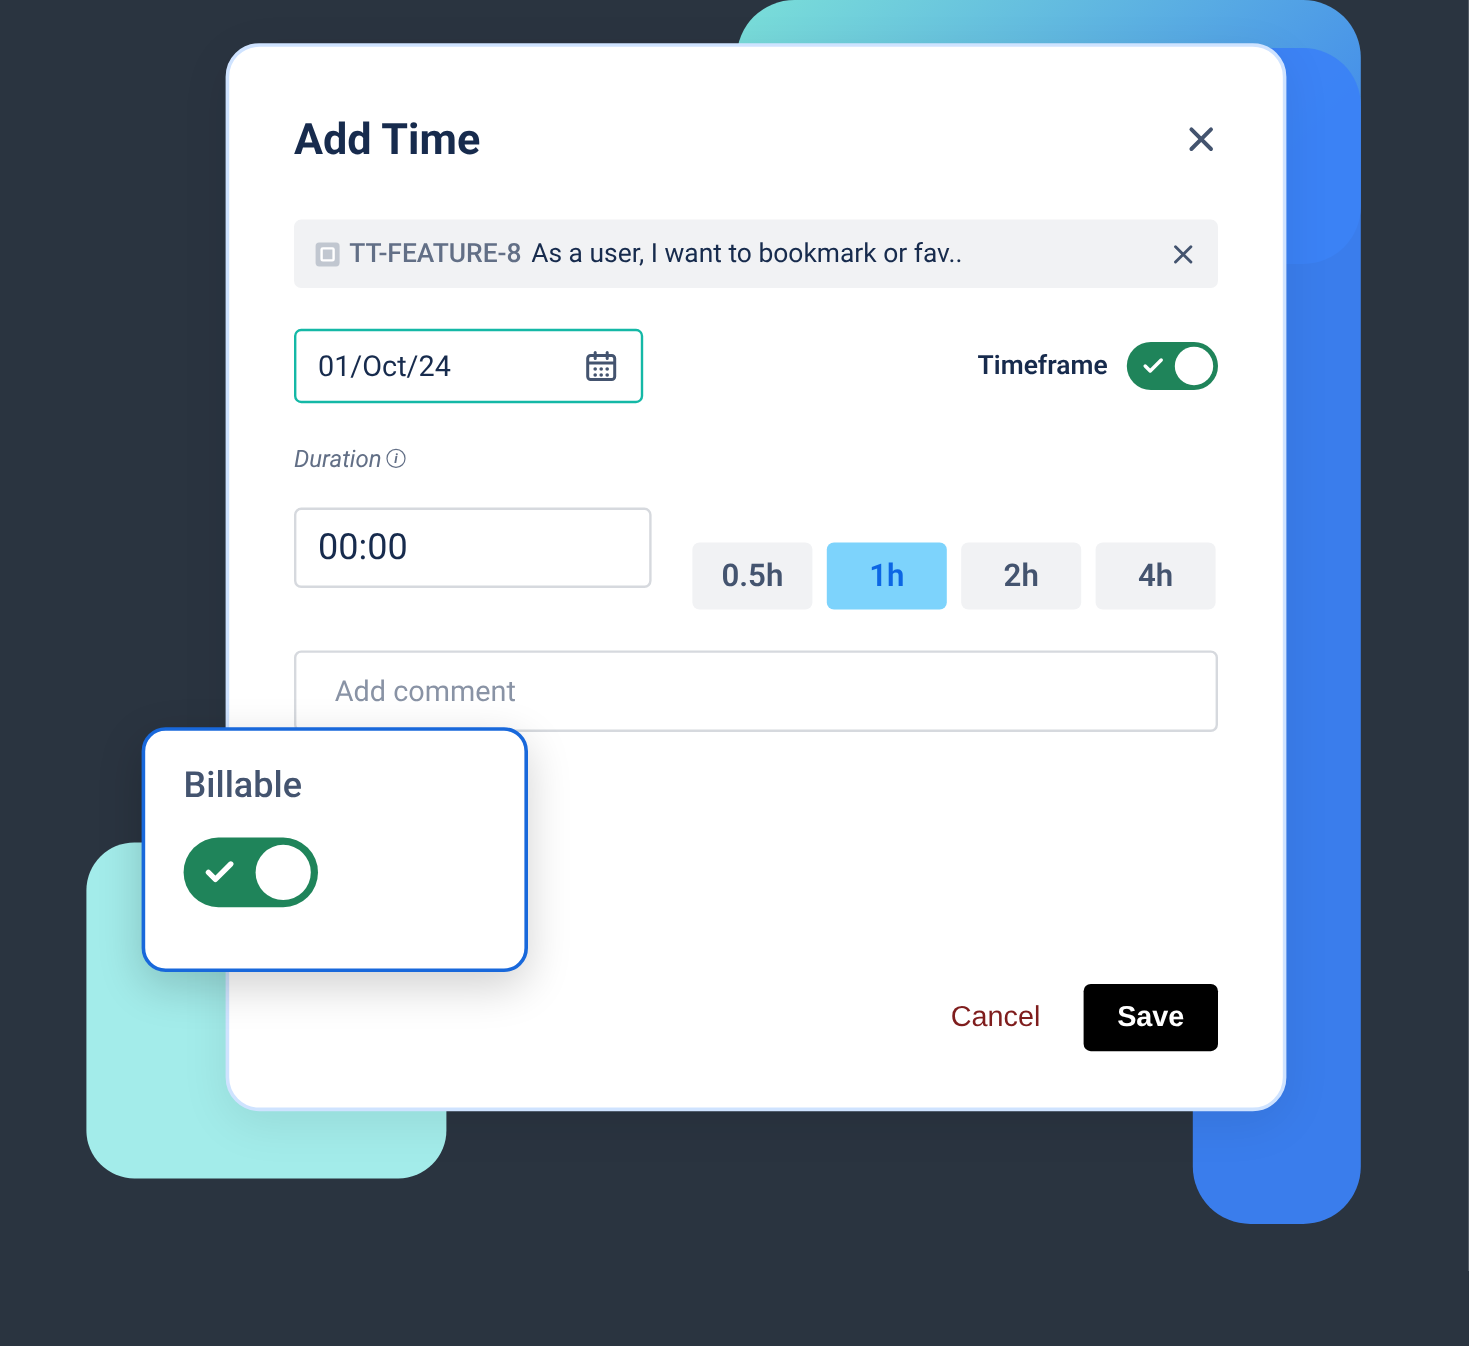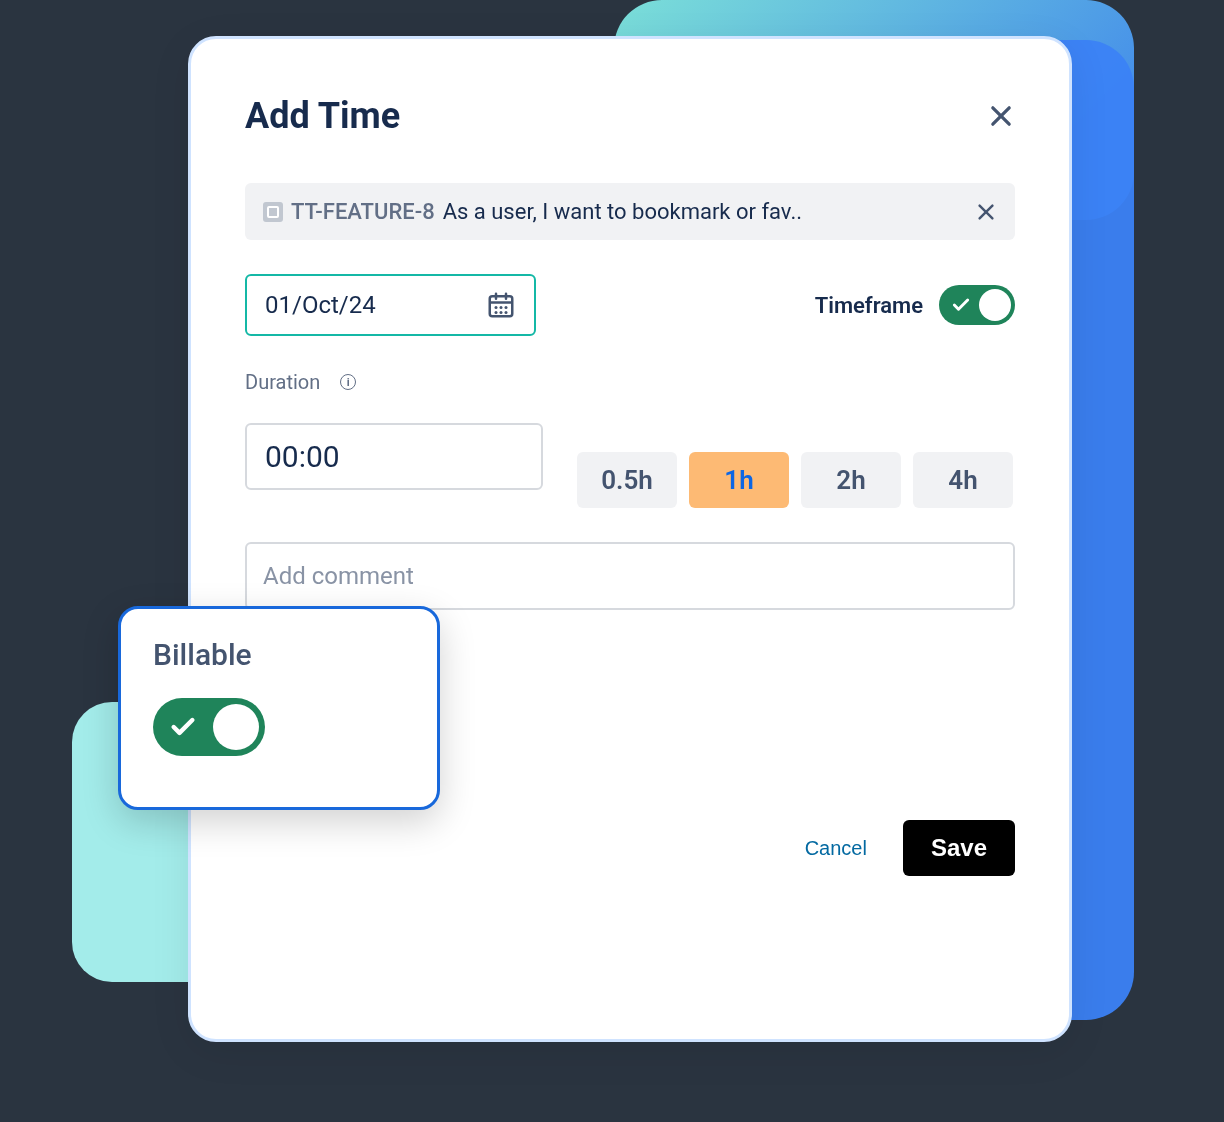--- a/index.html
+++ b/index.html
@@ -38,21 +38,21 @@
     width: 300px;
     height: 280px;
     background: #a3ecea;
     border-radius: 40px;
   }
   .modal {
     position: absolute;
     top: 36px;
     left: 188px;
     width: 884px;
-    height: 1006px;
+    height: 890px;
     background: #fff;
     border: 3px solid #cfe3ff;
     border-radius: 28px;
     padding: 56px 54px 40px 54px;
     box-shadow: 0 10px 40px rgba(0,0,0,0.08);
   }
   .modal-header {
     display: flex;
     justify-content: space-between;
     align-items: center;
@@ -170,21 +170,22 @@
     height: 32px;
     background: #fff;
     border-radius: 50%;
   }
   .section-label {
     font-size: 20px;
     color: #626f86;
     margin-bottom: 10px;
     display: flex;
     align-items: center;
-    gap: 20px;
+    gap: 4px;
+    font-style: italic;
   }
   .info-circ {
     width: 16px;
     height: 16px;
     border: 1.5px solid #626f86;
     border-radius: 50%;
     display: inline-flex;
     align-items: center;
     justify-content: center;
     font-size: 11px;
@@ -217,27 +218,27 @@
     display: flex;
     align-items: center;
     justify-content: center;
     font-size: 26px;
     font-weight: 600;
     color: #44546f;
     cursor: pointer;
     margin-top: 48px;
   }
   .preset.active {
-    background: #fdba74;
+    background: #7dd3fc;
     color: #0c66e4;
   }
   .comment-box {
     border: 2px solid #d6d9de;
     border-radius: 6px;
-    padding: 18px 16px;
+    padding: 18px 32px;
     font-size: 24px;
     color: #8993a5;
     min-height: 64px;
     margin-bottom: 210px;
   }
   .worktype-box {
     border: 2px solid #d6d9de;
     border-radius: 6px;
     padding: 14px 18px;
     display: flex;
@@ -256,23 +257,23 @@
     font-size: 24px;
     color: #626f86;
   }
   .footer {
     display: flex;
     justify-content: flex-end;
     align-items: center;
     gap: 36px;
   }
   .btn-cancel {
-    font-size: 20px;
+    font-size: 24px;
     font-weight: 500;
-    color: #0369a1;
+    color: #7f1d1d;
     cursor: pointer;
     background: none;
     border: none;
   }
   .btn-save {
     background: #000000;
     color: #fff;
     font-size: 24px;
     font-weight: 600;
     border: none;

